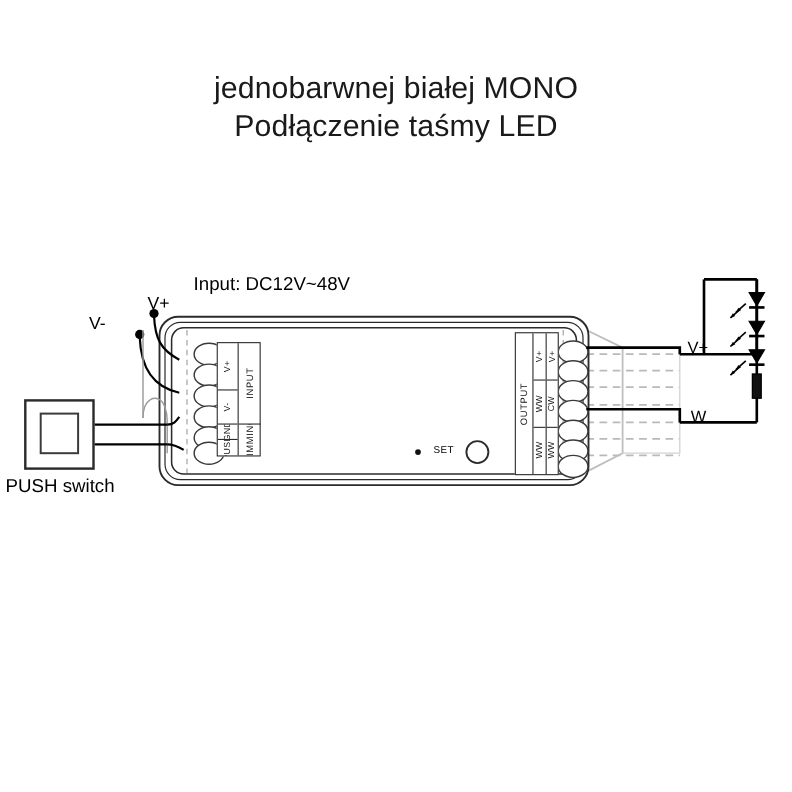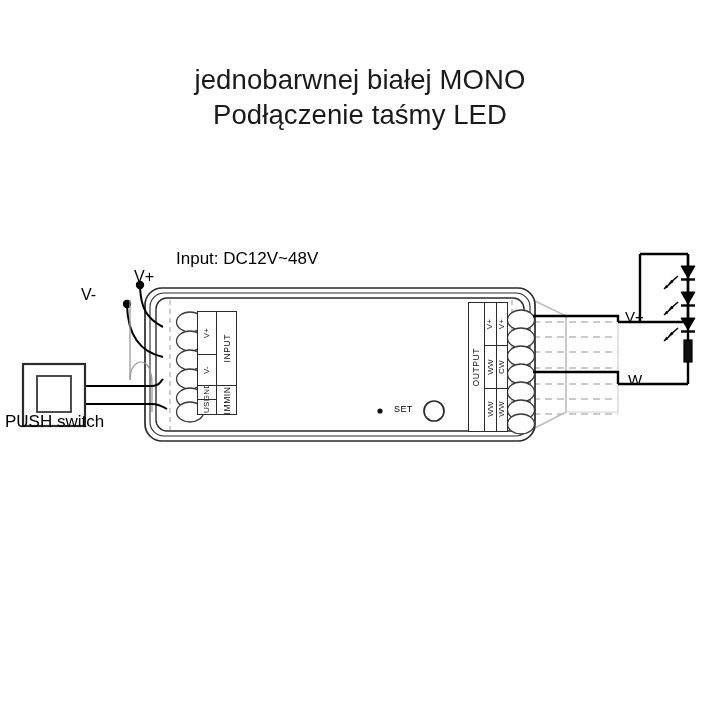--- a/index.html
+++ b/index.html
@@ -44,21 +44,21 @@
 
   
   .lbl {
     position: absolute;
     white-space: nowrap;
     color: #000;
   }
   .lbl-input-spec { left: 159px; top: 249px; font-size: 17px; margin-left: 17px; }
   .lbl-vplus-in   { left: 134px; top: 268px; font-size: 16px; }
   .lbl-vminus-in  { left: 81px;  top: 286px; font-size: 16px; }
-  .lbl-push       { left: 5px;   top: 412px; font-size: 17px; }
+  .lbl-push       { left: 5px;   top: 432px; font-size: 17px; }
   .lbl-vplus-out  { left: 625px; top: 308px; font-size: 15px; }
   .lbl-w-out      { left: 628px; top: 371px; font-size: 15px; }
   .lbl-set        { left: 394px; top: 404px; font-size: 9px; letter-spacing: .4px; }
 
   
   svg.layer {
     position: absolute;
     left: 0;
     top: 0;
     width: 720px;

